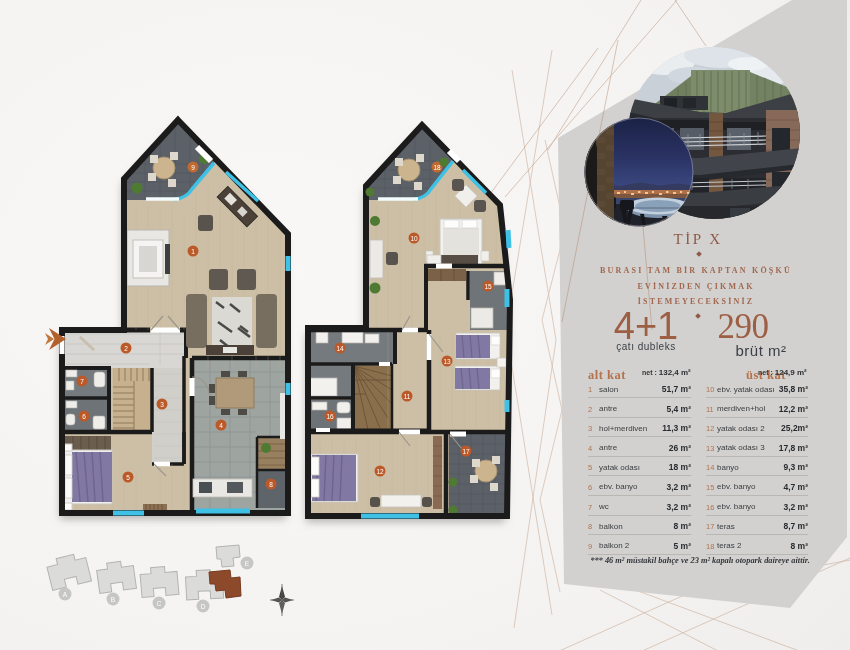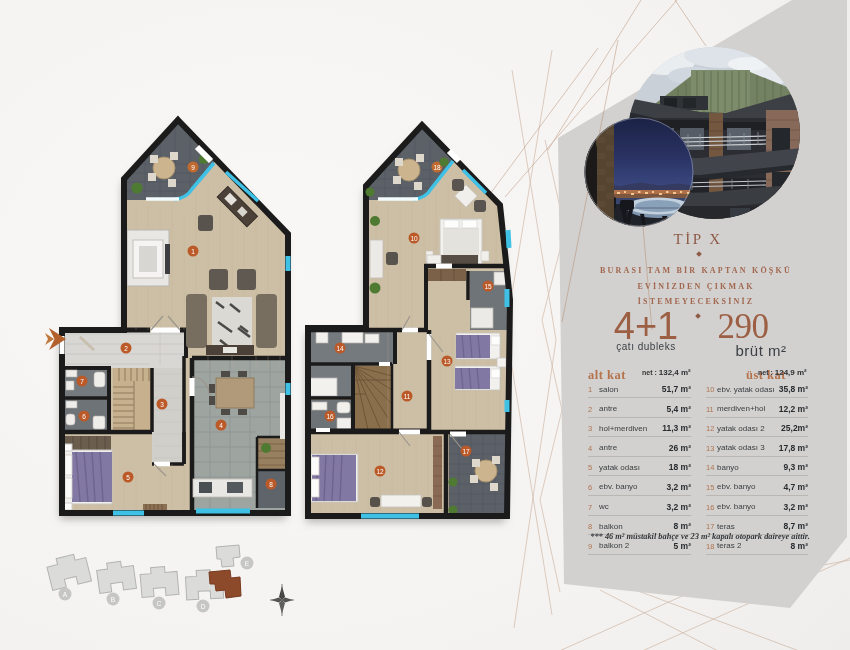--- a/index.html
+++ b/index.html
@@ -19,21 +19,21 @@
 #sub1{left:611px;top:341px;width:70px;text-align:center;font-size:10px;letter-spacing:0.5px;color:#3c4046;}
 #sub2{left:726px;top:342px;width:70px;text-align:center;font-size:15px;letter-spacing:0.5px;color:#3c4046;}
 .hdr{font-family:"Liberation Serif",serif;font-size:12.5px;font-weight:bold;letter-spacing:0.5px;color:#b4734c;}
 .net{font-size:7px;font-weight:bold;color:#33363a;}
 .netv{font-size:8px;font-weight:bold;color:#2b2e32;margin-top:38px;}
 .col{position:absolute;}
 .row{height:18.6px;border-bottom:1px solid #b8b7b4;position:relative;}
 .rn{position:absolute;left:0;top:6.5px;font-size:7.5px;color:#b0734e;}
 .rl{position:absolute;left:11px;top:6px;font-size:8px;color:#3a3d41;}
 .rv{position:absolute;right:0;top:5.5px;font-size:8.5px;font-weight:bold;color:#282b2f;}
-#foot{left:580px;top:532px;width:240px;text-align:center;font-family:"Liberation Serif",serif;
+#foot{left:580px;top:556px;width:240px;text-align:center;font-family:"Liberation Serif",serif;
   font-style:italic;font-weight:bold;font-size:8.4px;color:#33363b;}
 </style>
 </head>
 <body>
 <div id="pg">
 <svg id="art" width="850" height="650" viewBox="0 0 850 650">
 <defs>
 <clipPath id="cBig">
           <circle cx="714" cy="133" r="86"></circle>
         </clipPath>

